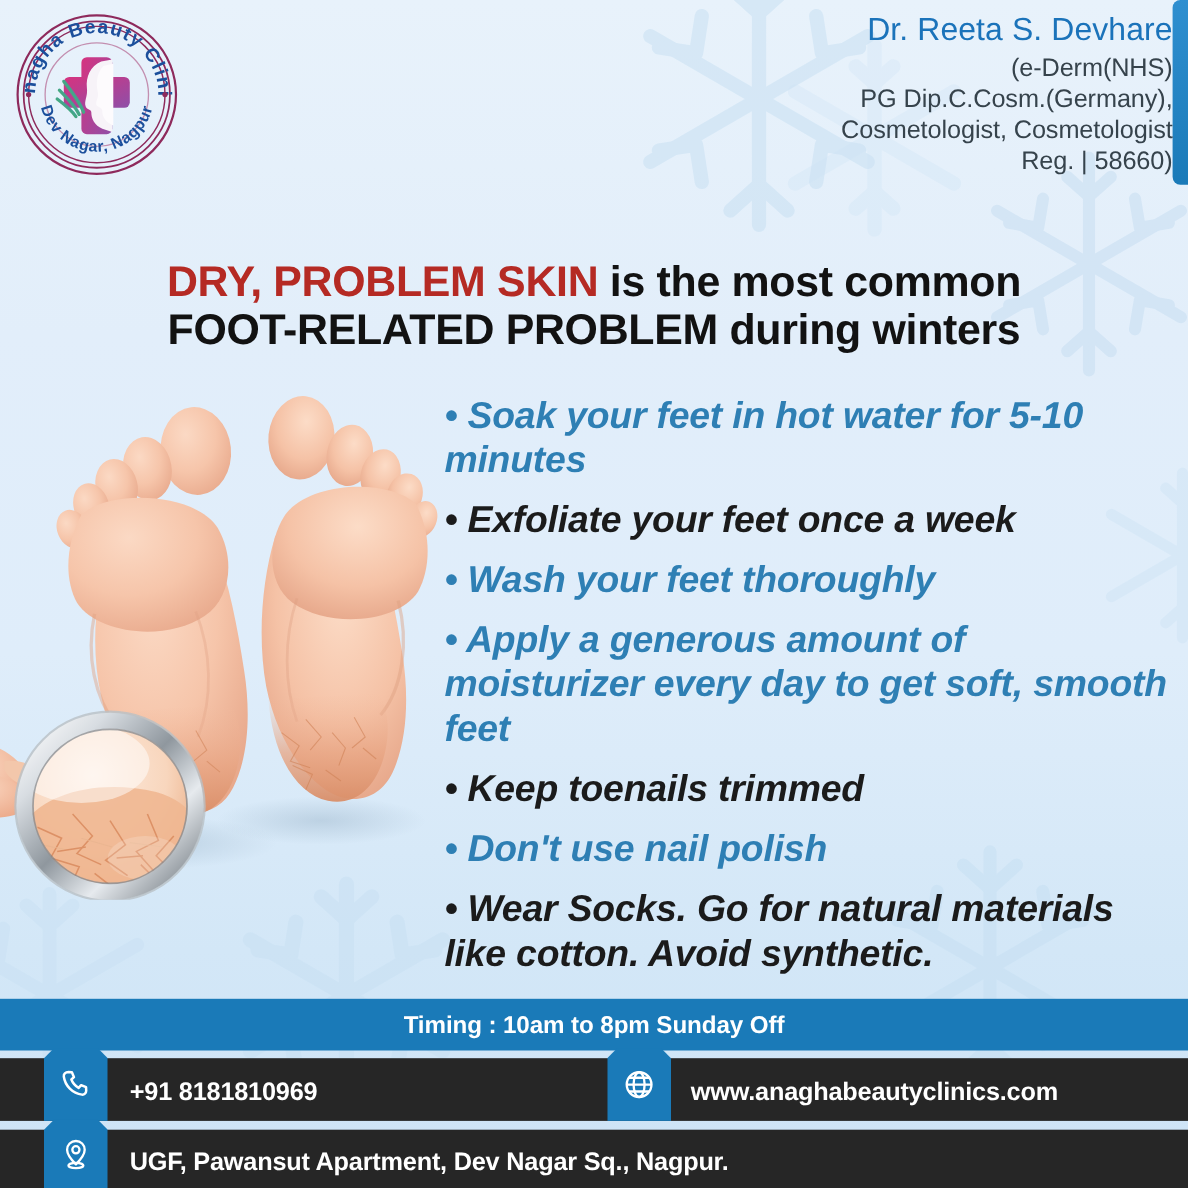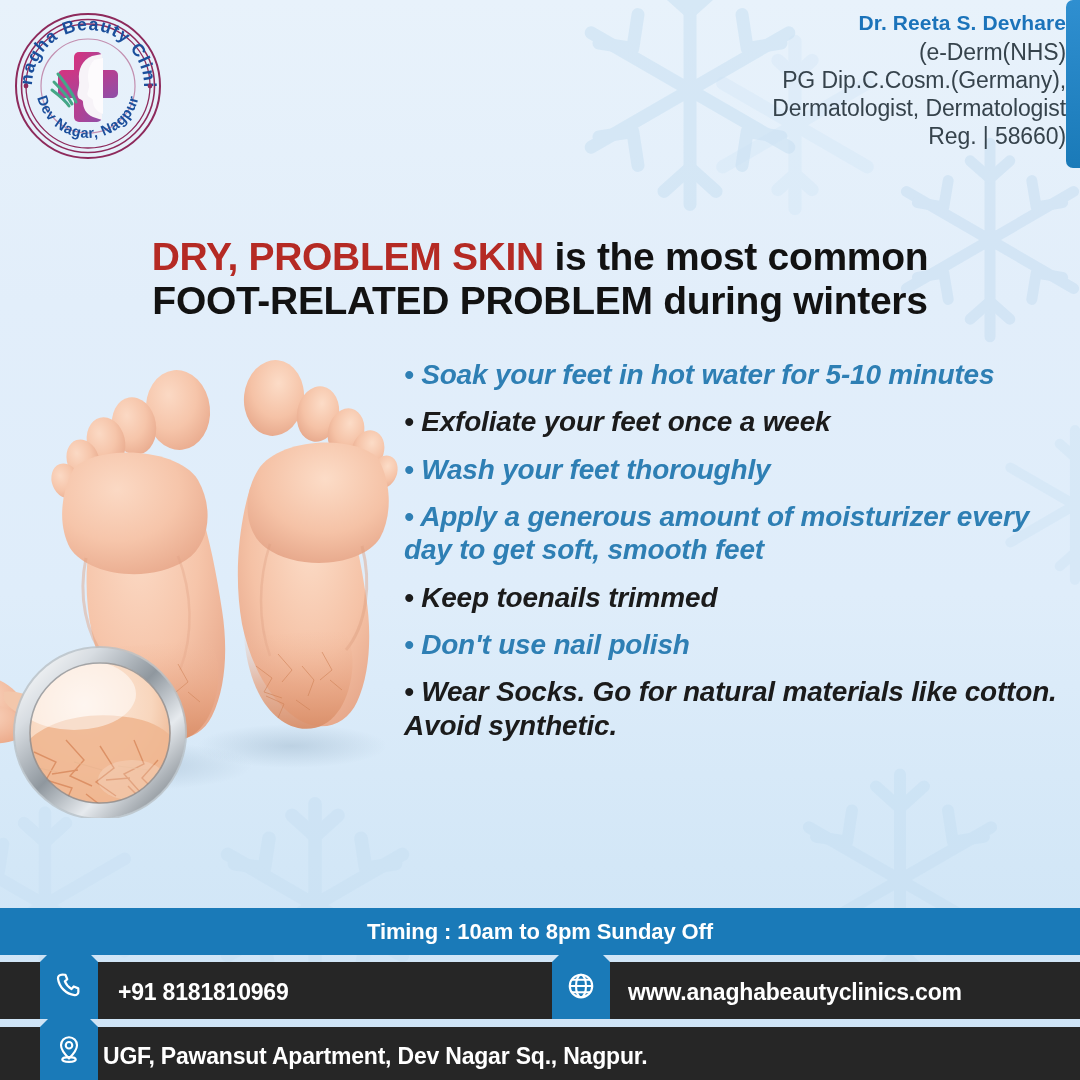--- a/index.html
+++ b/index.html
@@ -27,21 +27,21 @@
   .doc-accent{
     position:absolute;right:0;top:0;width:14px;height:168px;
     background:linear-gradient(180deg,#2f8fd0,#1a7ab8);
     border-radius:7px 0 0 7px;
   }
   .doc{
     position:absolute;right:14px;top:10px;width:480px;
     text-align:right;line-height:1.22;
   }
   .doc-name{
-    font-size:21px;font-weight:bold;color:#1b73ba;letter-spacing:.1px;
+    font-size:29px;font-weight:normal;color:#1b73ba;letter-spacing:.1px;
     margin-bottom:2px;
   }
   .doc-line{font-size:23px;color:#36434c;letter-spacing:-.1px;}
 
   
   .headline{position:absolute;left:0;right:0;top:236px;text-align:center;}
   .hl1{
     font-size:39px;font-weight:bold;color:#b52a24;letter-spacing:-.3px;
     line-height:1.08;white-space:nowrap;
   }
@@ -53,21 +53,21 @@
 
   
   .feet{position:absolute;left:-18px;top:348px;width:430px;height:470px;}
   .feet svg{display:block;}
 
   
   .bullets{
     position:absolute;left:404px;top:358px;width:660px;
   }
   .bullet{
-    font-size:28px;font-style:italic;font-weight:bold;
+    font-size:34px;font-style:italic;font-weight:bold;
     line-height:1.19;margin-bottom:14px;letter-spacing:-.2px;
   }
   .bullet.blue{color:#2e7fb4;}
   .bullet.dark{color:#1b1b1b;}
 
   
   .timing-bar{
     position:absolute;left:0;top:908px;width:1080px;height:47px;
     background:#1a7ab8;display:flex;align-items:center;justify-content:center;
   }
@@ -90,21 +90,21 @@
   #tab-phone{left:40px;top:953px;height:66px;}
   #tab-web{left:552px;top:953px;height:66px;}
   #tab-addr{left:40px;top:1018px;height:62px;}
 
   .foot-txt{
     position:absolute;color:#fff;font-size:23px;font-weight:bold;
     letter-spacing:-.2px;
   }
   #txt-phone{left:118px;top:979px;}
   #txt-web{left:628px;top:979px;}
-  #txt-addr{left:103px;top:1043px;}
+  #txt-addr{left:118px;top:1043px;}
 </style>
 </head>
 <body>
 
 <div id="poster">
 
   <div class="flakes">
     <div class="flake" style="left:560px;top:-40px;opacity:.45;">
       <svg width="260" height="260" viewBox="0 0 100 100">
         <g stroke="#c2ddf1" stroke-width="5" fill="none" stroke-linecap="round">
@@ -215,21 +215,21 @@
         <path d="M42 82 C50 88 55 92 59 98"></path>
       </g>
     </svg>
   </div>
 
   <div class="doc-accent"></div>
   <div class="doc">
     <div class="doc-name">Dr. Reeta S. Devhare</div>
     <div class="doc-line">(e-Derm(NHS)</div>
     <div class="doc-line">PG Dip.C.Cosm.(Germany),</div>
-    <div class="doc-line">Dermatologist, Dermatologist</div>
+    <div class="doc-line">Cosmetologist, Cosmetologist</div>
     <div class="doc-line">Reg. | 58660)</div>
   </div>
 
   <div class="headline">
     <div class="hl1"><span>DRY, PROBLEM SKIN</span><span class="blk"> is the most common</span></div>
     <div class="hl2">FOOT-RELATED PROBLEM during winters</div>
   </div>
 
   <div class="feet">
     <svg viewBox="0 0 430 470" width="430" height="470">

